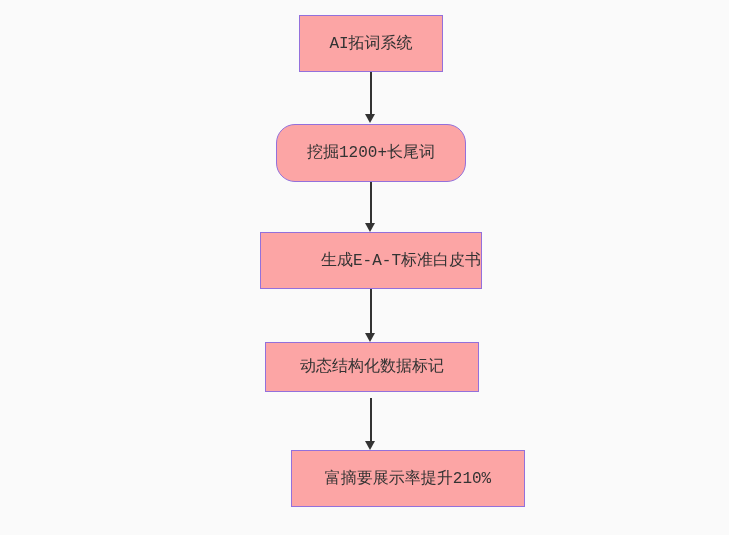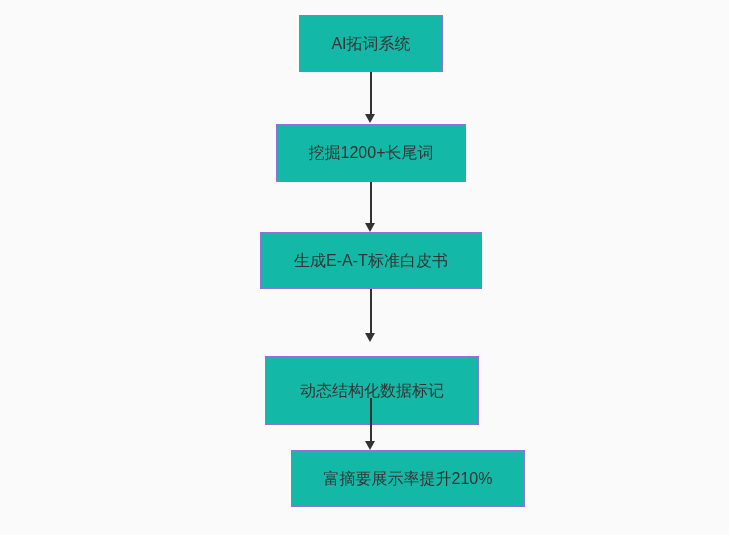--- a/index.html
+++ b/index.html
@@ -11,35 +11,36 @@
   .canvas {
     position: relative;
     width: 729px;
     height: 535px;
     background: #fafafa;
     overflow: hidden;
   }
   .flow-node {
     position: absolute;
     box-sizing: border-box;
-    background: #14b8a6;
+    background: #fca5a5;
     border: 1px solid #9370DB;
     color: #333333;
     font-size: 16px;
     line-height: 1;
     display: flex;
     align-items: center;
     justify-content: center;
     text-align: center;
     white-space: nowrap;
+    font-family: Liberation Mono, monospace;
   }
   .node-1 { left: 299px; top: 15px;  width: 144px; height: 57px; }
-  .node-2 { left: 276px; top: 124px; width: 190px; height: 58px; }
-  .node-3 { left: 260px; top: 232px; width: 222px; height: 57px; }
-  .node-4 { left: 265px; top: 356px; width: 214px; height: 69px; }
+  .node-2 { left: 276px; top: 124px; width: 190px; height: 58px; border-radius: 19px; }
+  .node-3 { left: 260px; top: 232px; width: 222px; height: 57px; justify-content: flex-end; }
+  .node-4 { left: 265px; top: 342px; width: 214px; height: 50px; }
   .node-5 { left: 254px; top: 450px; width: 234px; height: 57px; margin-left: 37px; }
 
   .arrow {
     position: absolute;
     left: 365px;          
     width: 11px;
   }
   .arrow .shaft {
     position: absolute;
     left: 4.5px;

